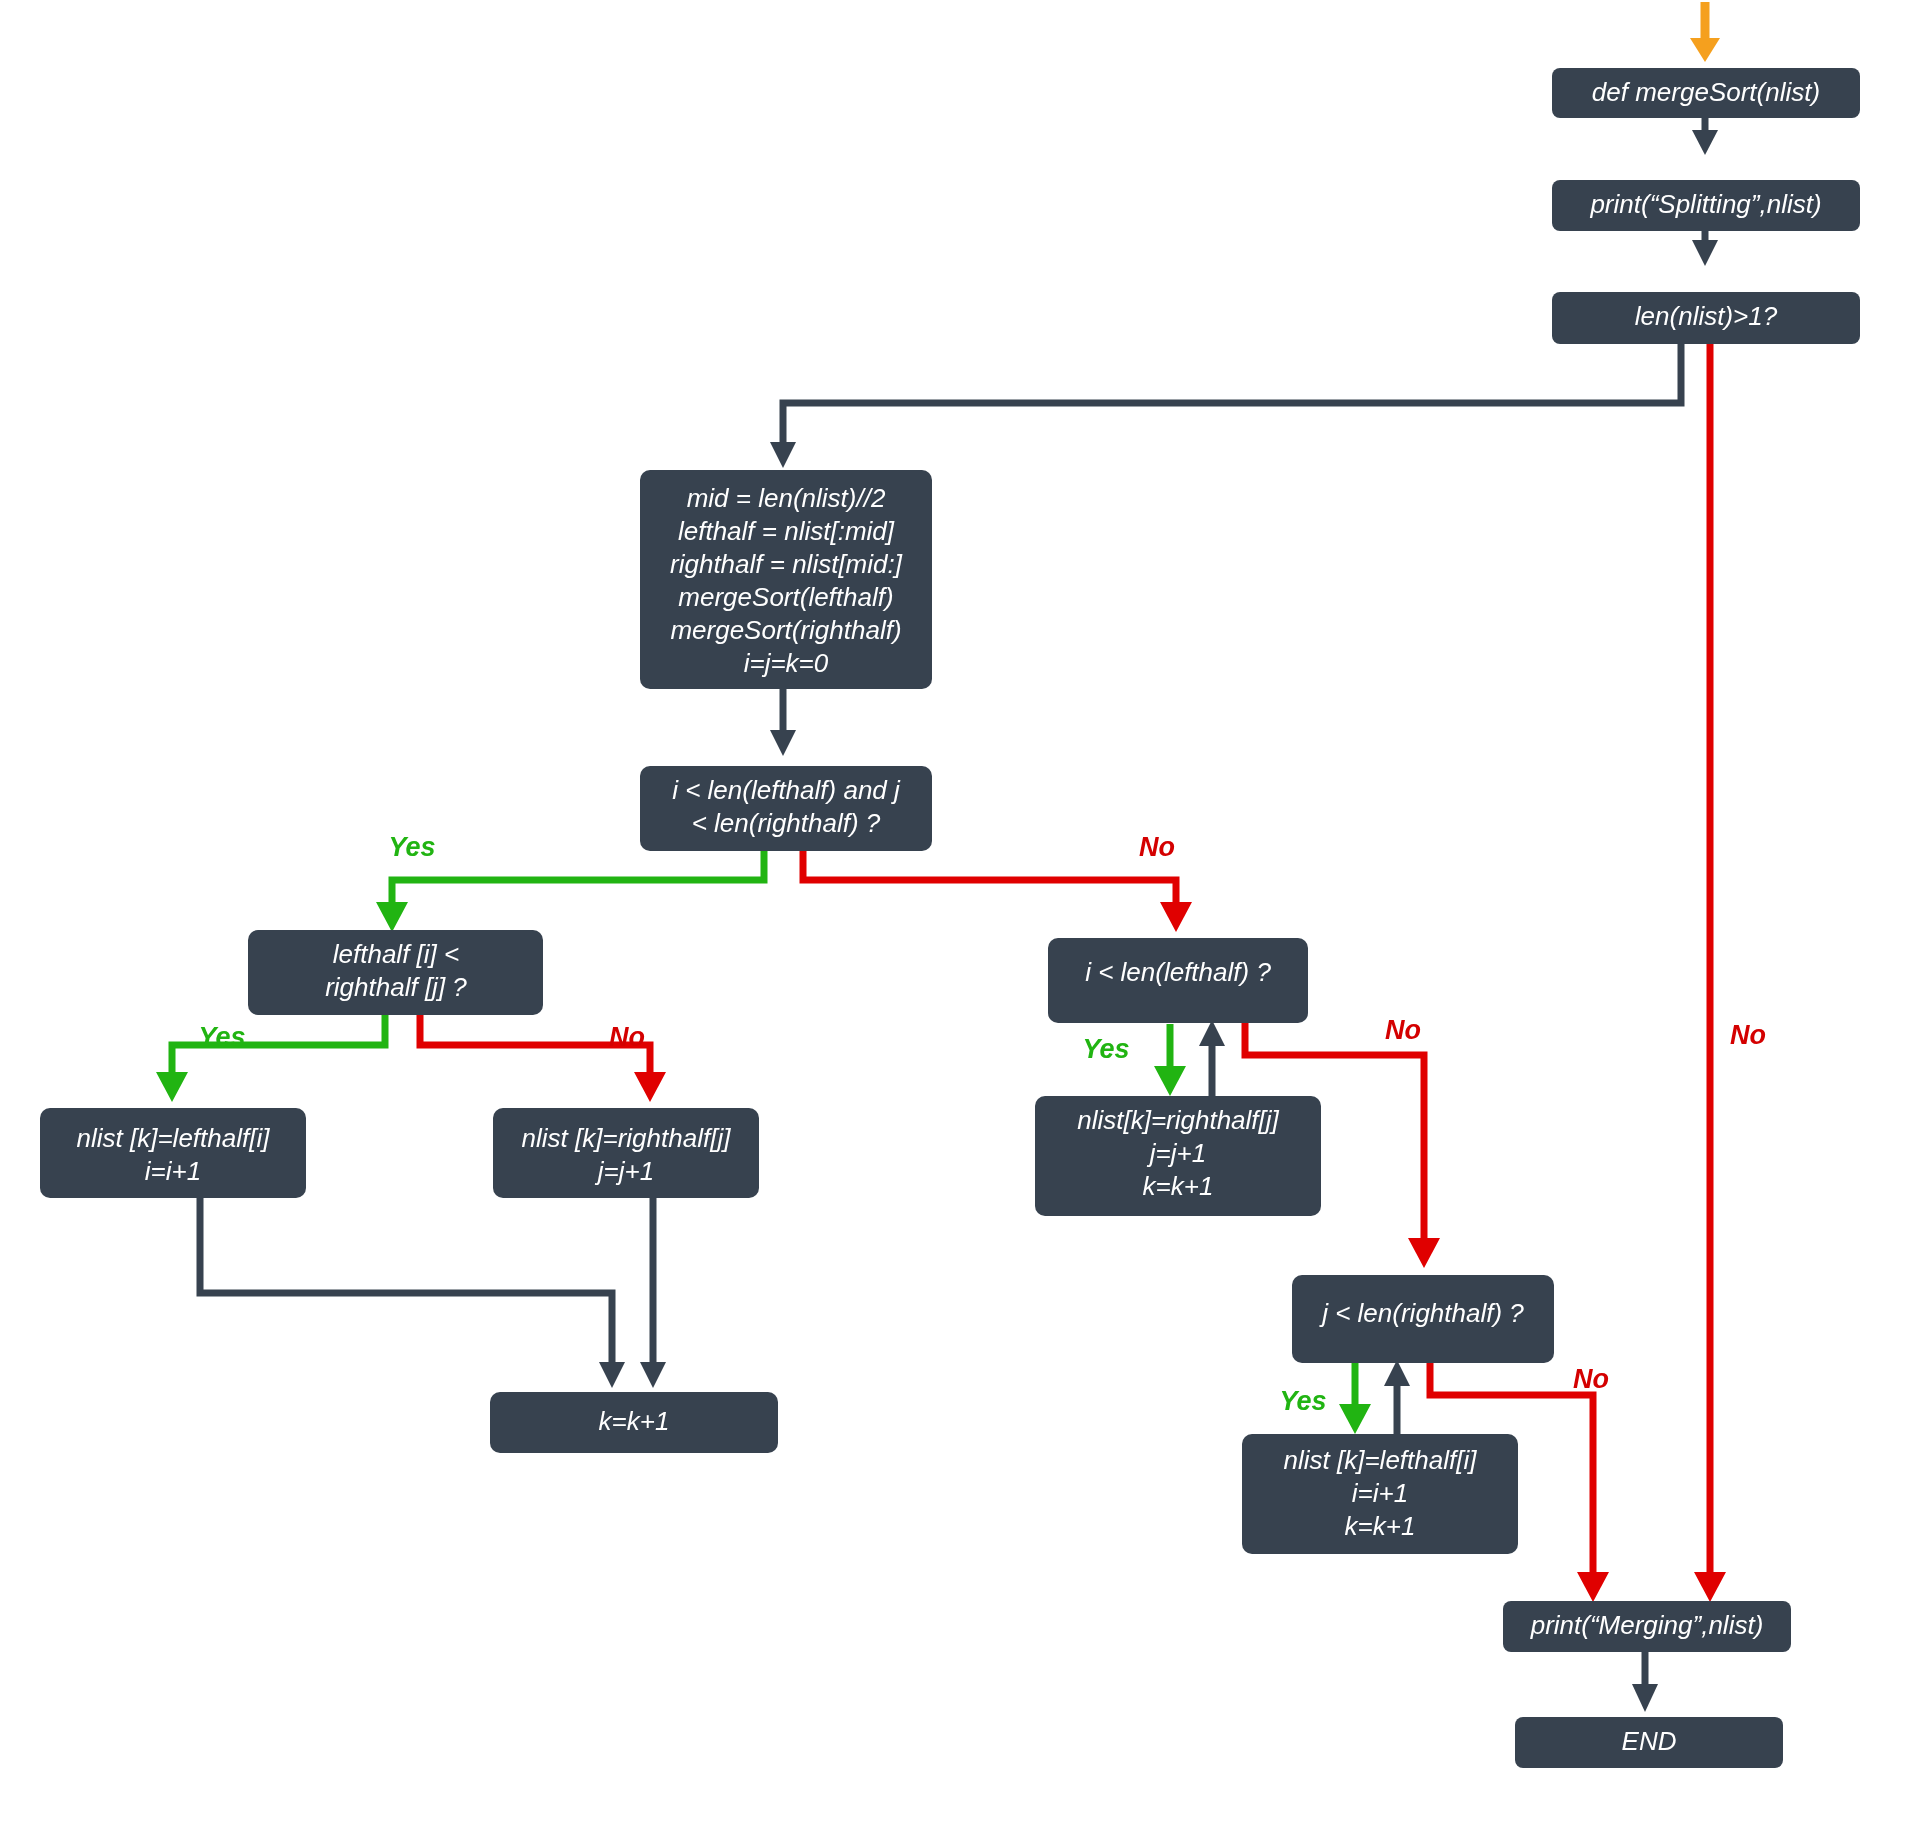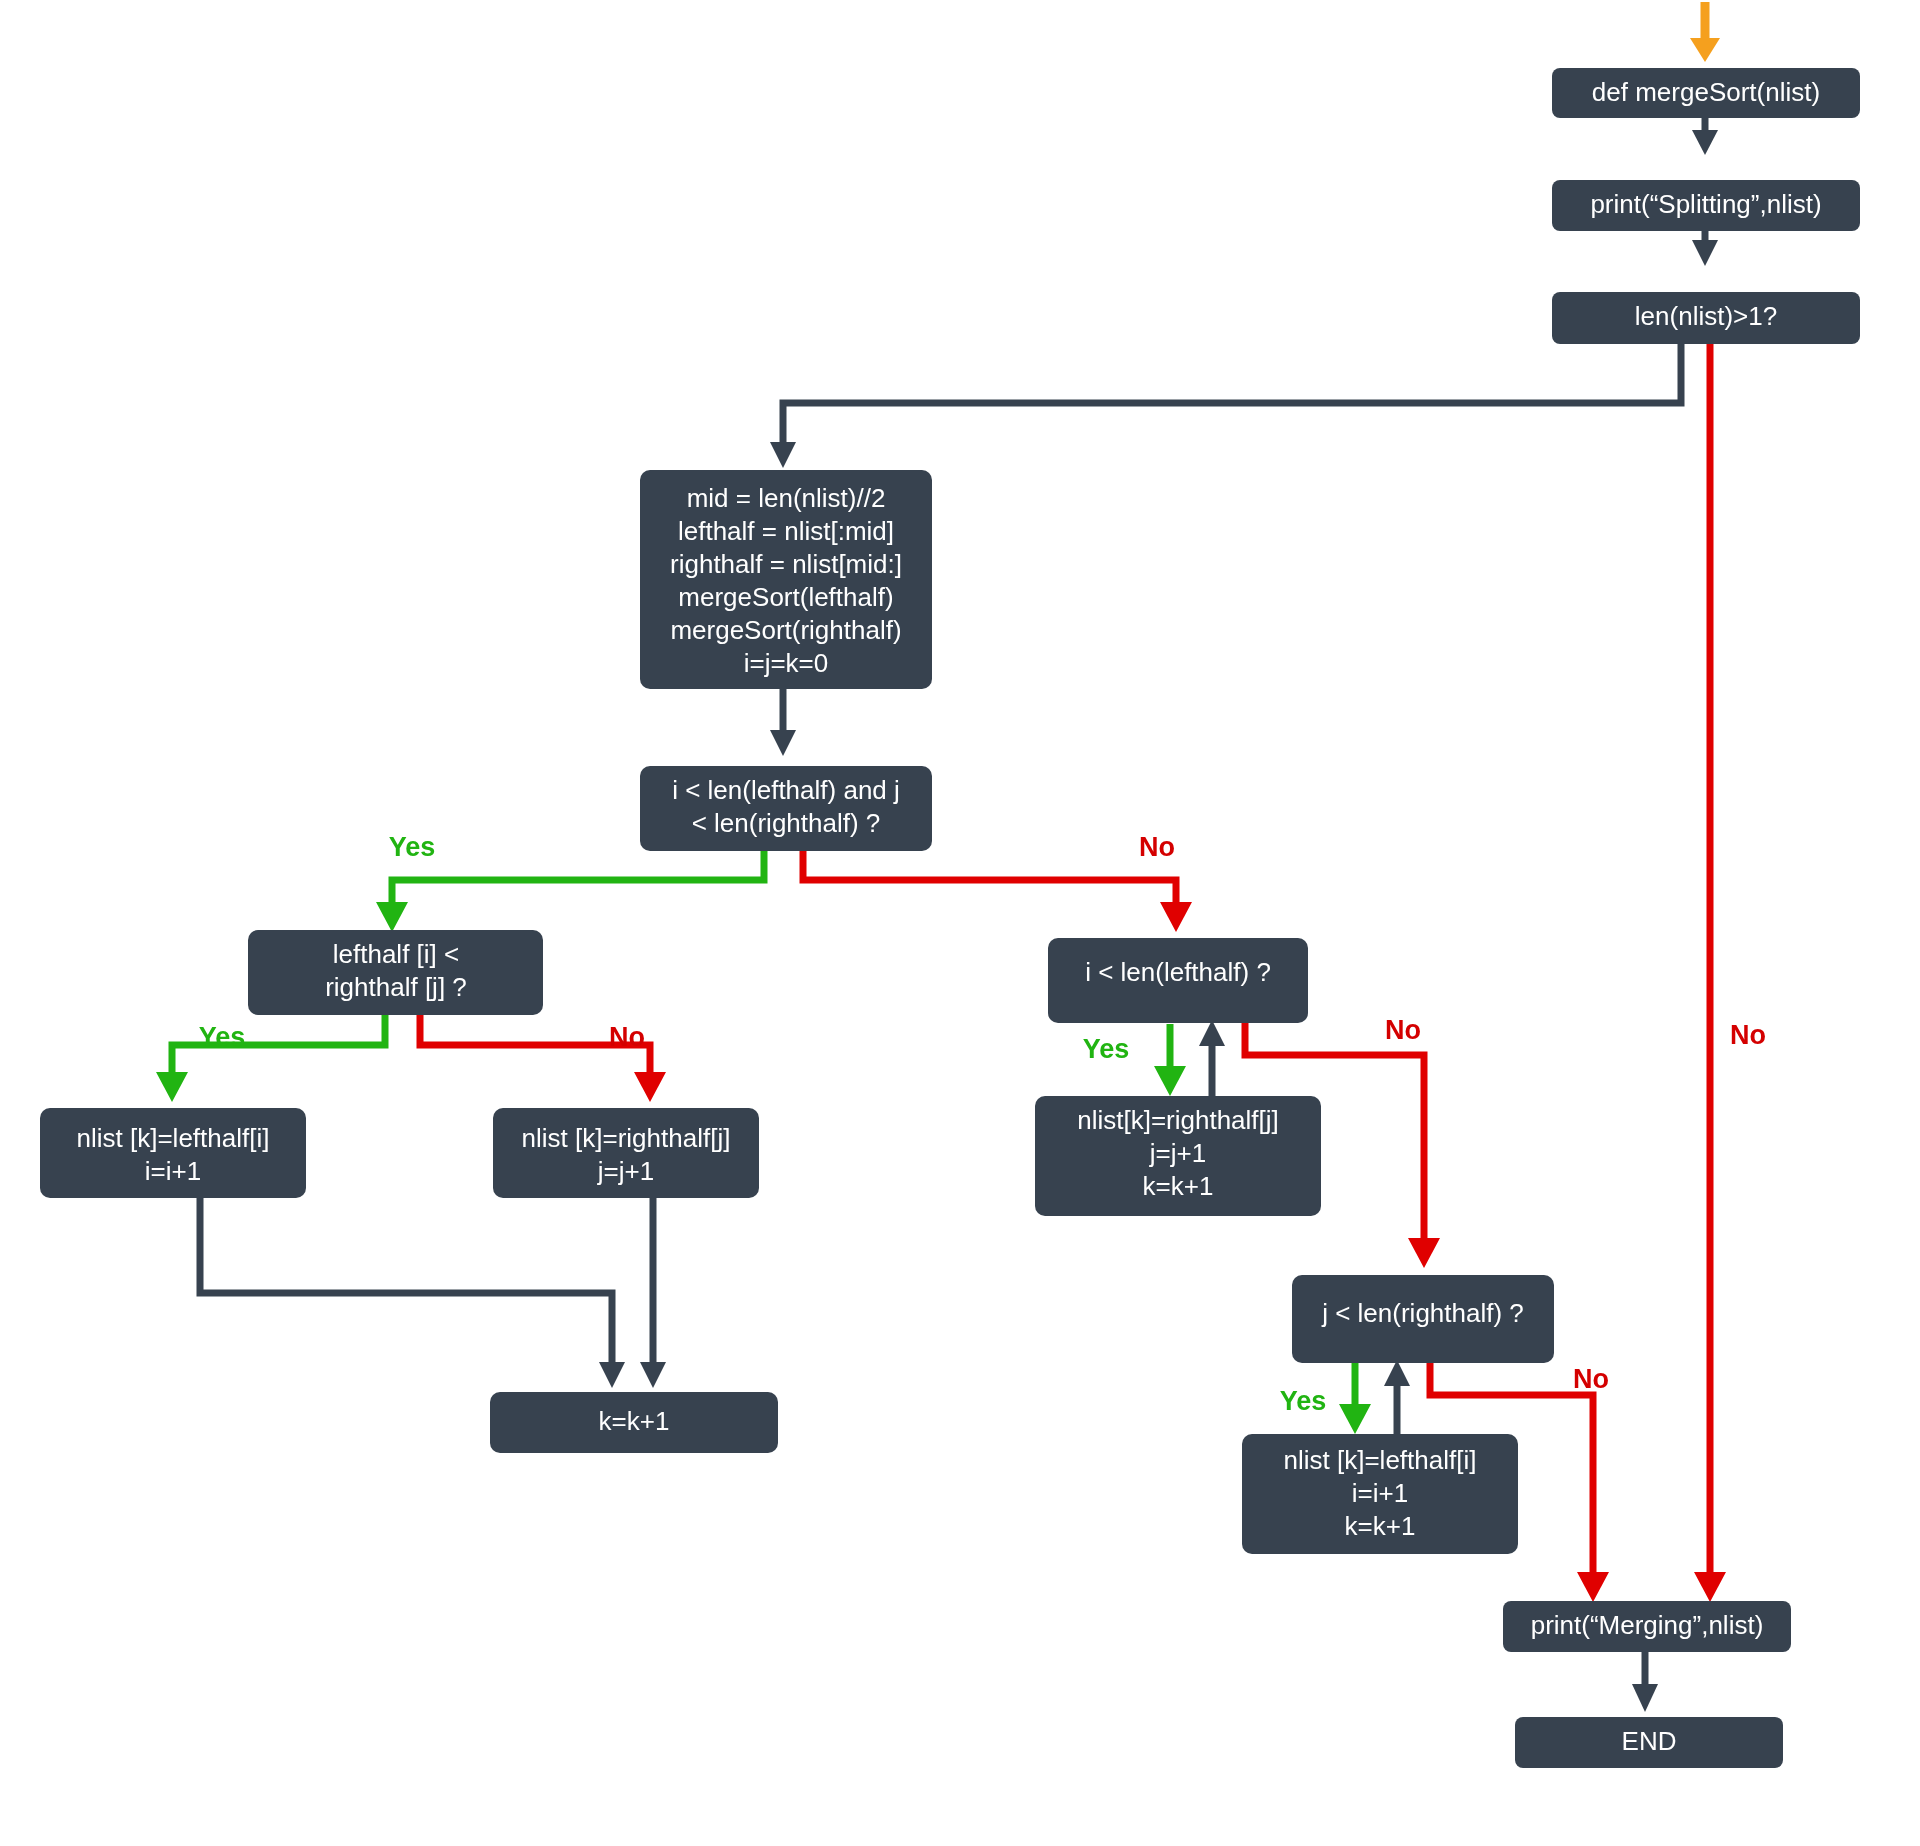--- a/index.html
+++ b/index.html
@@ -6,20 +6,21 @@
     margin: 0;
     padding: 0;
     background: #ffffff;
   }
   #canvas-wrap {
     position: relative;
     width: 1920px;
     height: 1846px;
     background: #ffffff;
     overflow: hidden;
+    font-style: italic;
   }
   svg#flow {
     position: absolute;
     left: 0; top: 0;
     width: 1920px;
     height: 1846px;
     display: block;
   }
   .node-box {
     fill: #37424f;

